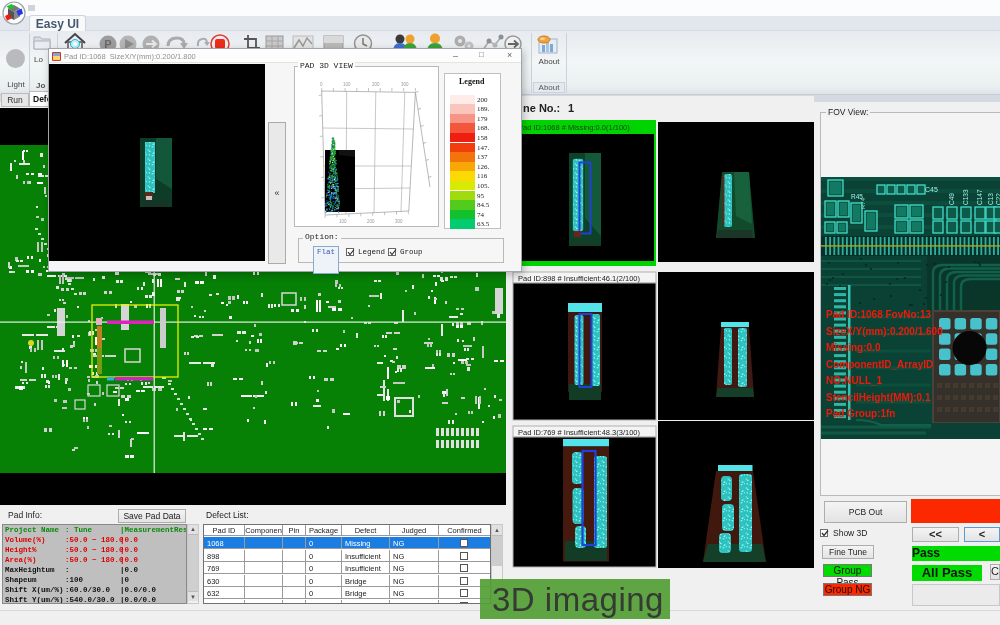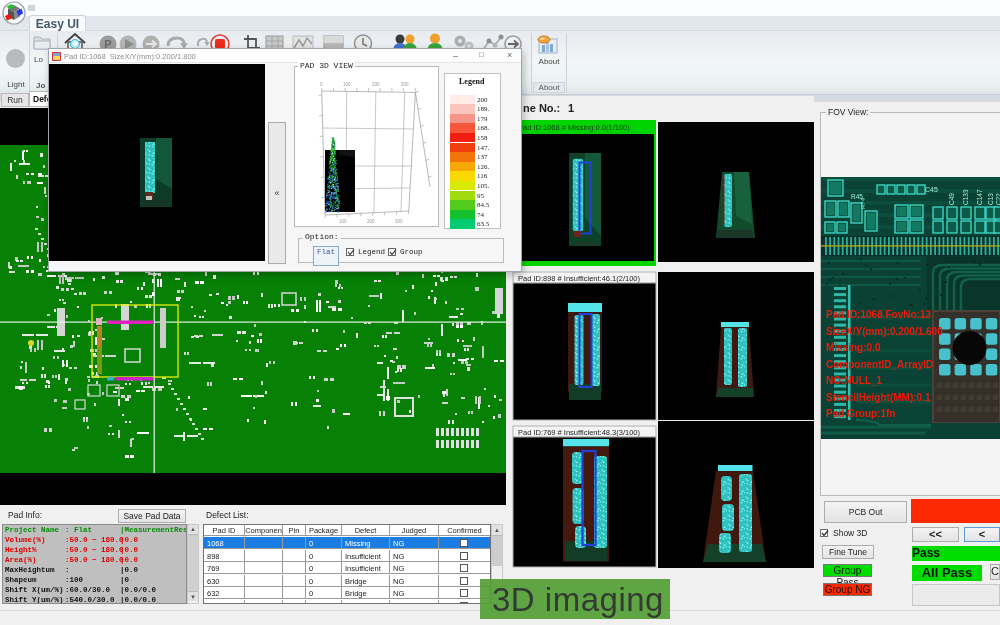--- a/index.html
+++ b/index.html
@@ -878,21 +878,21 @@
       <rect x="96" y="210" width="6" height="7" fill="#e8b0c0"></rect>
       <rect x="160" y="200" width="6" height="40" fill="#cccccc"></rect>
       <circle cx="31" cy="235" r="3" fill="#d8d820"></circle>
     </svg>
 </div>
 
 <div class="ab" style="left:8px;top:510px;font-size:8.5px;color:#222;">Pad Info:</div>
 <div class="ab btn" style="left:118px;top:509px;width:68px;height:14px;font-size:8.5px;line-height:13px;">Save Pad Data</div>
 <div class="ab" style="left:2px;top:524px;width:185px;height:80px;background:#bfbfbf;border:1px solid #8a8a8a;font-family:'Liberation Mono',monospace;font-weight:bold;font-size:7.5px;overflow:hidden;">
 <div class="ab" style="left:2px;top:1px;color:#0a8a0a;white-space:pre;">Project Name</div>
-    <div class="ab" style="left:62px;top:1px;color:#0a8a0a;white-space:pre;">: Flat</div>
+    <div class="ab" style="left:62px;top:1px;color:#0a8a0a;white-space:pre;">: Tune</div>
     <div class="ab" style="left:117px;top:1px;color:#0a8a0a;white-space:pre;">|MeasurementRes</div>
     <div class="ab" style="left:2px;top:11px;color:#e00000;white-space:pre;">Volume(%)</div>
     <div class="ab" style="left:62px;top:11px;color:#e00000;white-space:pre;">:50.0 ~ 180.0</div>
     <div class="ab" style="left:117px;top:11px;color:#e00000;white-space:pre;">|0.0</div>
     <div class="ab" style="left:2px;top:21px;color:#e00000;white-space:pre;">Height%</div>
     <div class="ab" style="left:62px;top:21px;color:#e00000;white-space:pre;">:50.0 ~ 180.0</div>
     <div class="ab" style="left:117px;top:21px;color:#e00000;white-space:pre;">|0.0</div>
     <div class="ab" style="left:2px;top:31px;color:#e00000;white-space:pre;">Area(%)</div>
     <div class="ab" style="left:62px;top:31px;color:#e00000;white-space:pre;">:50.0 ~ 180.0</div>
     <div class="ab" style="left:117px;top:31px;color:#e00000;white-space:pre;">|0.0</div>
@@ -1888,21 +1888,21 @@
     <div class="ab" style="left:428px;top:142.5px;font-size:7px;color:#222;font-family:'Liberation Serif',serif;">95</div>
     <div class="ab" style="left:401px;top:151.1px;width:25px;height:9.6px;background:#52cb1d;"></div>
     <div class="ab" style="left:428px;top:152.1px;font-size:7px;color:#222;font-family:'Liberation Serif',serif;">84.5</div>
     <div class="ab" style="left:401px;top:160.7px;width:25px;height:9.6px;background:#12c12b;"></div>
     <div class="ab" style="left:428px;top:161.7px;font-size:7px;color:#222;font-family:'Liberation Serif',serif;">74</div>
     <div class="ab" style="left:401px;top:170.3px;width:25px;height:9.6px;background:#02cb72;"></div>
     <div class="ab" style="left:428px;top:171.3px;font-size:7px;color:#222;font-family:'Liberation Serif',serif;">63.5</div>
 
  <div class="ab gb" style="left:249px;top:189px;width:206px;height:25px;background:#f6f6f6;"></div>
  <div class="ab" style="left:254px;top:183px;font-size:8px;color:#222;background:#f6f6f6;padding:0 2px;font-family:'Liberation Mono',monospace;">Option:</div>
- <div class="ab" style="left:264px;top:197px;width:26px;height:20px;background:#eef3fa;border:1px solid #88a8cc;font-size:7.5px;color:#3a57a8;text-align:center;line-height:11px;font-family:'Liberation Mono',monospace;">Flat</div>
+ <div class="ab" style="left:264px;top:197px;width:26px;height:28px;background:#eef3fa;border:1px solid #88a8cc;font-size:7.5px;color:#3a57a8;text-align:center;line-height:11px;font-family:'Liberation Mono',monospace;">Flat</div>
  <div class="ab" style="left:297px;top:199px;width:8px;height:8px;background:#fff;border:1px solid #666;"></div>
  <svg class="ab" style="left:297px;top:198px;" width="10" height="10" viewBox="0 0 10 10">
       <path d="M2 5 L4 7.5 L8 2.5" stroke="#333" stroke-width="1.2" fill="none"></path>
     </svg>
  <div class="ab" style="left:309px;top:199px;font-size:7.5px;color:#222;font-family:'Liberation Mono',monospace;">Legend</div>
  <div class="ab" style="left:339px;top:199px;width:8px;height:8px;background:#fff;border:1px solid #666;"></div>
  <svg class="ab" style="left:339px;top:198px;" width="10" height="10" viewBox="0 0 10 10">
       <path d="M2 5 L4 7.5 L8 2.5" stroke="#333" stroke-width="1.2" fill="none"></path>
     </svg>
  <div class="ab" style="left:351px;top:199px;font-size:7.5px;color:#222;font-family:'Liberation Mono',monospace;">Group</div>

